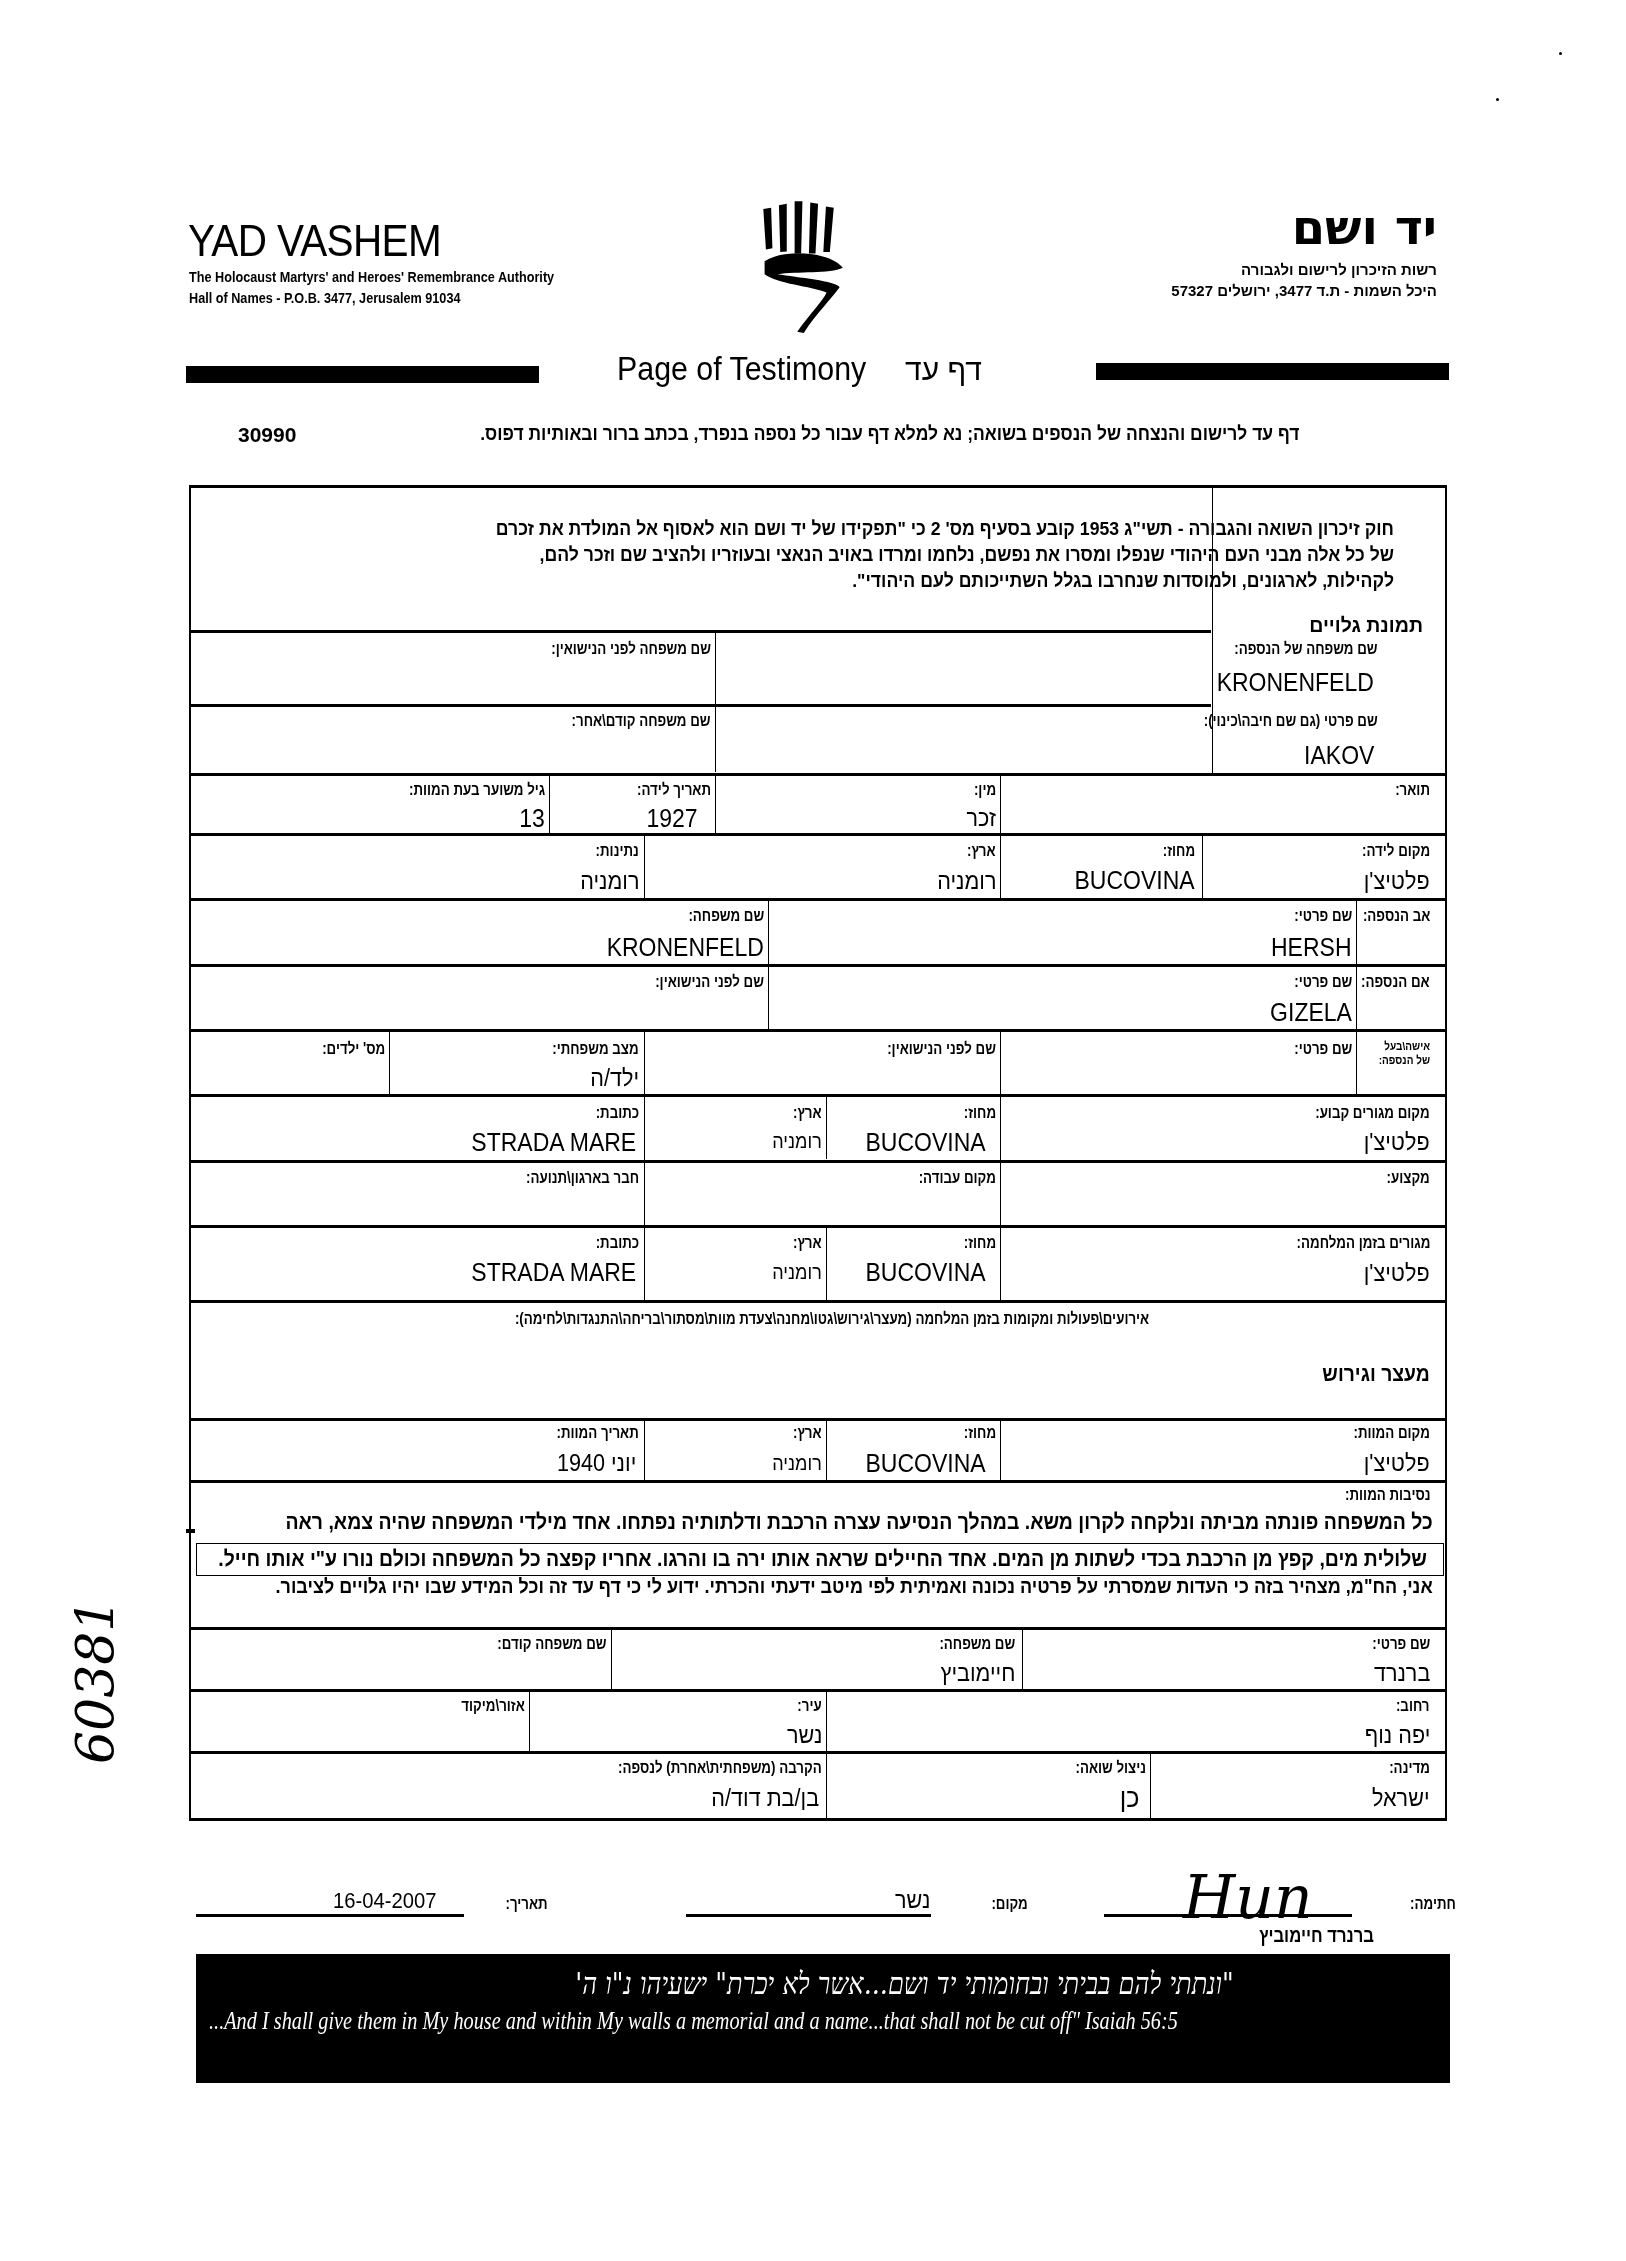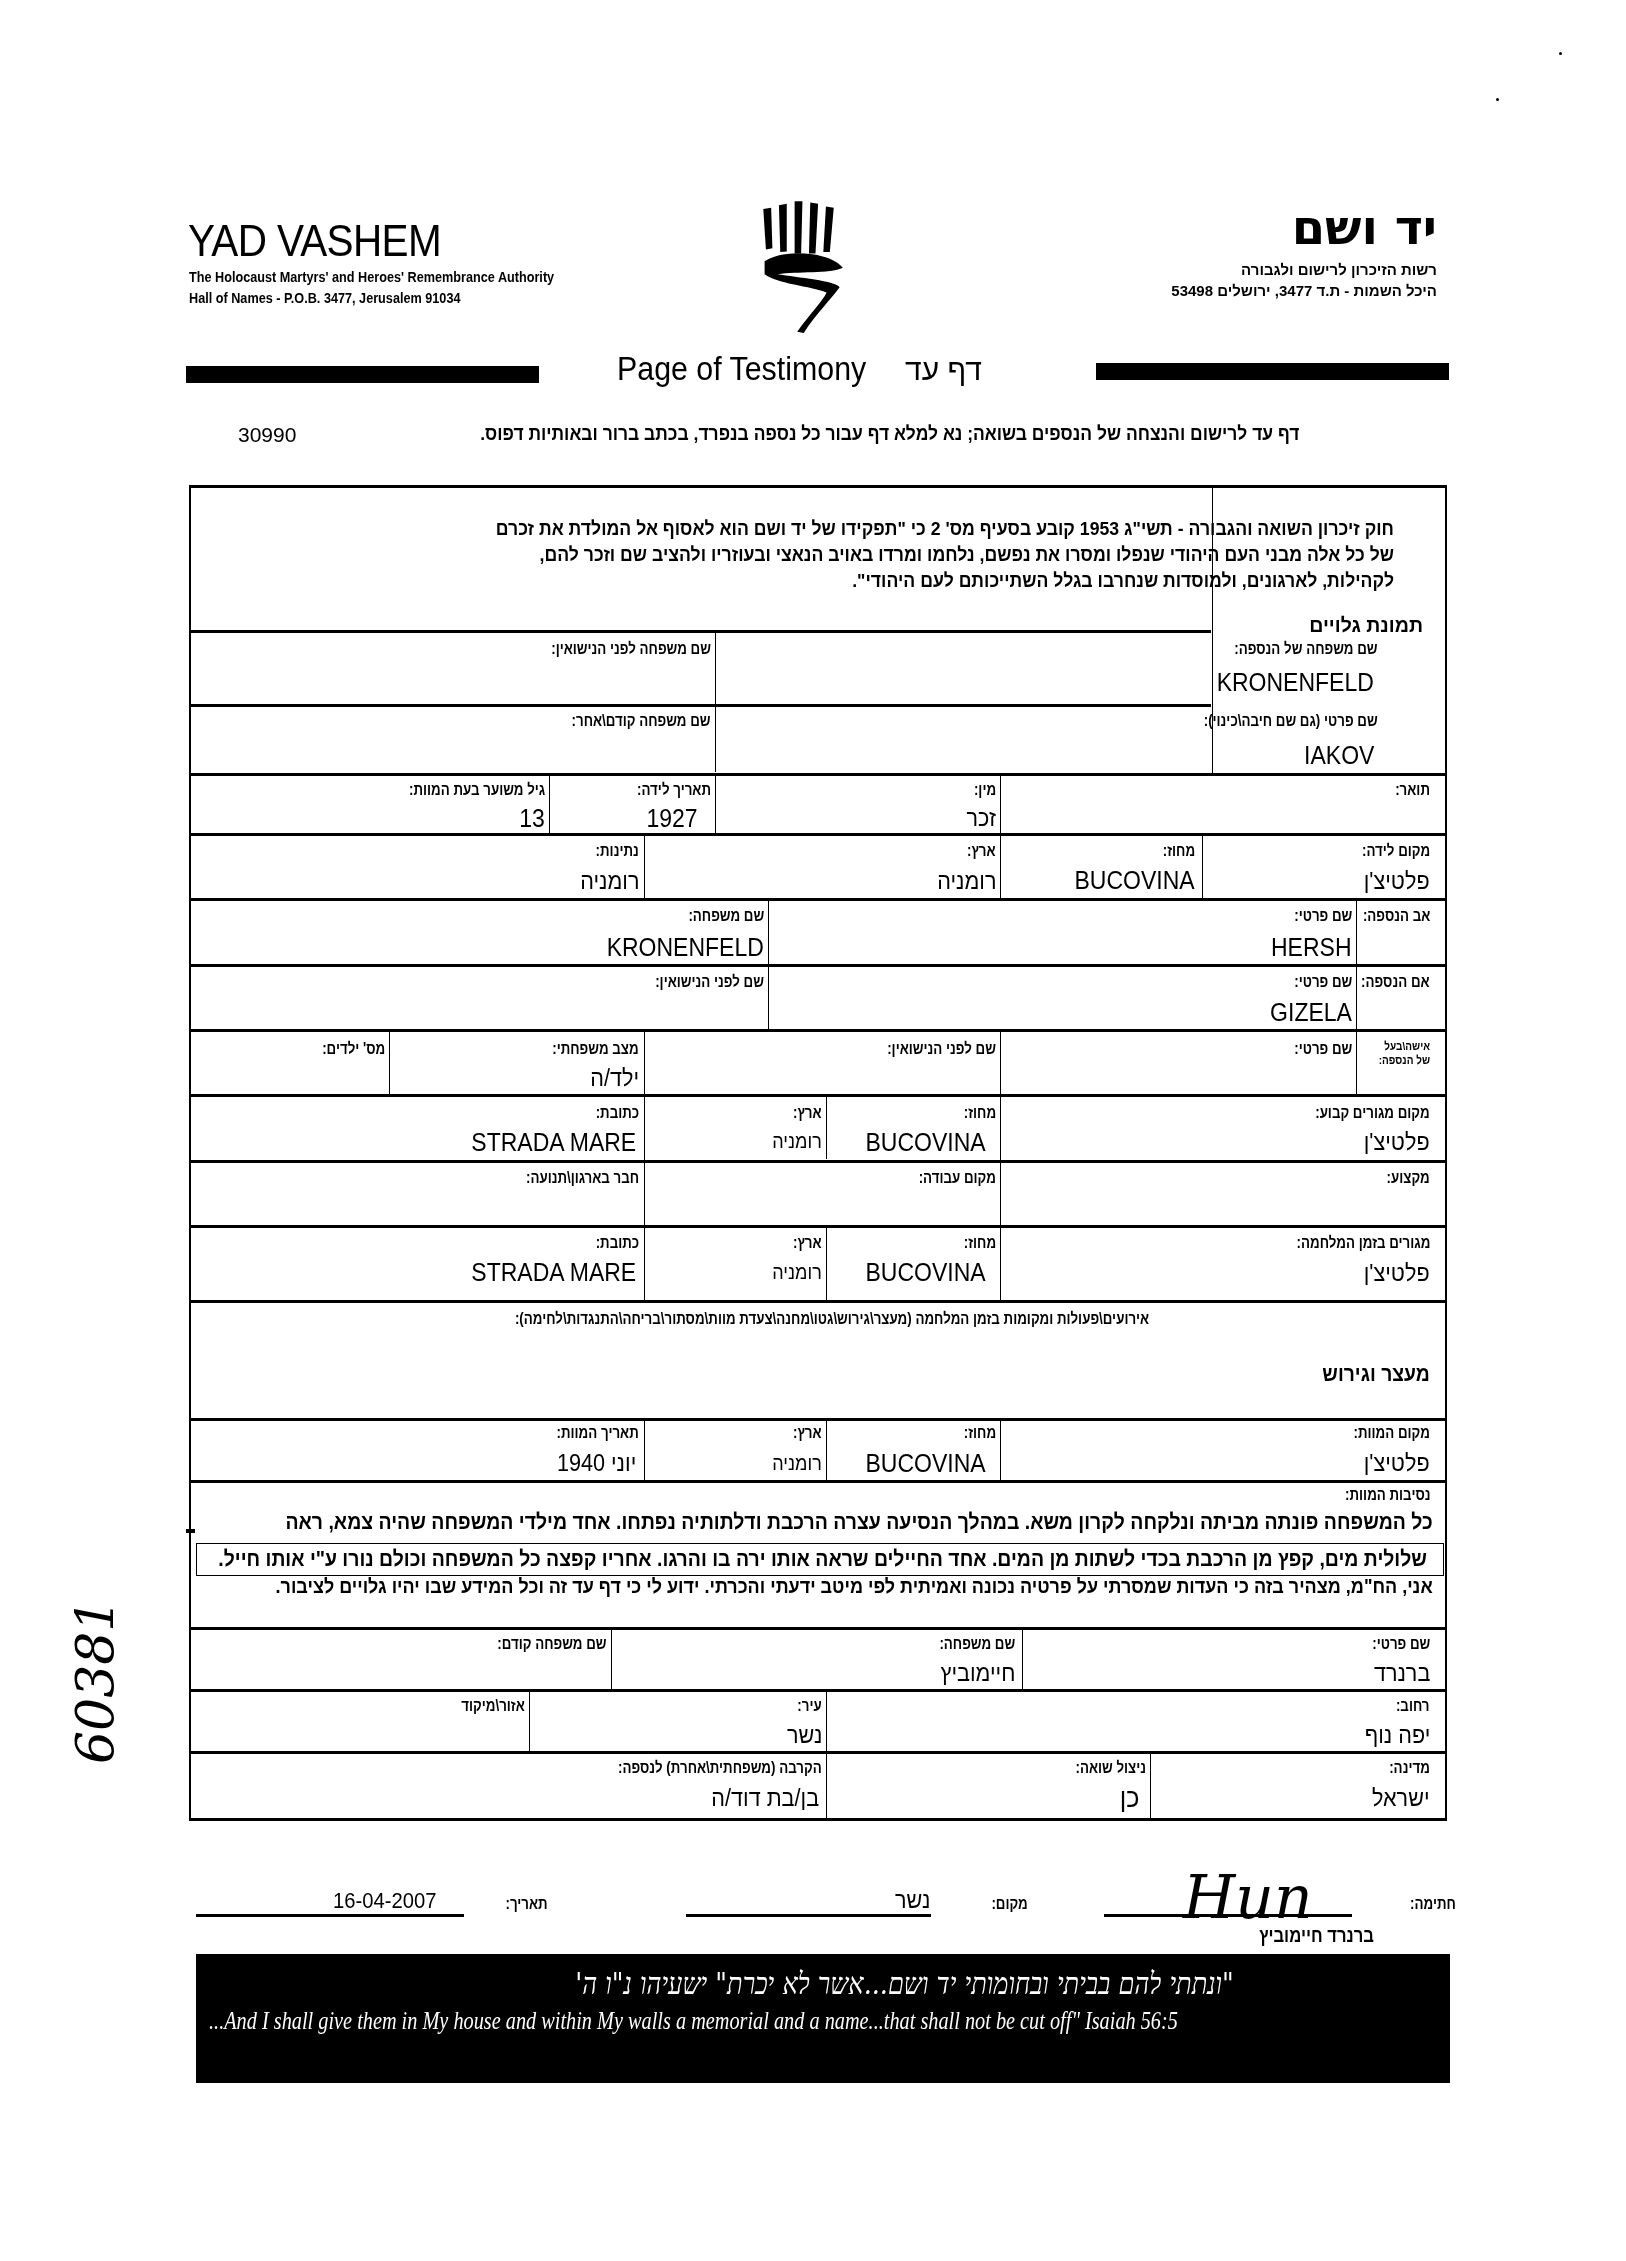--- a/index.html
+++ b/index.html
@@ -13,21 +13,21 @@
   .yv-sub { left: 189px; font-size: 14.4px; font-weight: bold; transform: scaleX(0.88); transform-origin: left; }
   .he-title { right: 189px; top: 199px; font-size: 48px; font-weight: bold; direction: rtl; font-family: "DejaVu Sans", sans-serif; }
   .he-sub { right: 189px; font-size: 15px; font-weight: bold; direction: rtl; }
 
   .logo { left: 758px; top: 196px; width: 98px; height: 137px; }
 
   .bar { background: #000; height: 17px; top: 366px; }
   .pot-title { left: 617px; top: 350px; font-size: 33px; transform: scaleX(0.92); transform-origin: left; }
   .pot-he { left: 905px; top: 353px; font-size: 30px; direction: rtl; }
 
-  .intro-num { left: 238px; top: 423px; font-size: 21px; font-weight: normal; }
+  .intro-num { left: 238px; top: 423px; font-size: 21px; font-weight: bold; }
   .intro-text { right: 327px; top: 423px; font-size: 19px; font-weight: bold; direction: rtl; transform: scaleX(0.92); transform-origin: right; }
 
   
   .form { left: 189px; top: 485px; width: 1258px; height: 1333px; border-left: 2px solid #000; border-right: 2px solid #000; }
   .hline { position: absolute; left: 189px; width: 1258px; height: 2.6px; background: #000; }
   .vline { position: absolute; width: 1.3px; background: #000; }
 
   .lbl { position: absolute; font-size: 15.7px; font-weight: bold; direction: rtl; white-space: nowrap; transform: scaleX(0.85); transform-origin: right; }
   .val { position: absolute; font-size: 23.5px; direction: rtl; white-space: nowrap; transform: scaleX(0.92); transform-origin: right; }
   .val-en { position: absolute; font-size: 25px; white-space: nowrap; transform: scaleX(0.92); transform-origin: right; }
@@ -59,21 +59,21 @@
   <polygon points="8,20 20,18 22,80 12,82" fill="#000"></polygon>
   <polygon points="32,14 44,12 44,85 34,86" fill="#000"></polygon>
   <polygon points="56,8 68,8 66,88 56,88" fill="#000"></polygon>
   <polygon points="80,10 92,12 88,88 78,88" fill="#000"></polygon>
   <polygon points="104,16 116,18 110,86 100,86" fill="#000"></polygon>
   <path d="M10,100 C40,80 110,85 130,110 C110,120 60,115 30,120 C60,125 120,130 125,140 C110,160 90,180 70,210 L60,208 C80,180 100,160 105,148 C80,138 30,135 10,120 Z" fill="#000"></path>
 </svg>
 
 <div class="abs he-title">יד ושם</div>
 <div class="abs he-sub" style="top:261px">רשות הזיכרון לרישום ולגבורה</div>
-<div class="abs he-sub" style="top:282px">היכל השמות - ת.ד 3477, ירושלים 53498</div>
+<div class="abs he-sub" style="top:282px">היכל השמות - ת.ד 3477, ירושלים 57327</div>
 
 <div class="abs bar" style="left:186px; width:353px;"></div>
 <div class="abs pot-title">Page of Testimony</div>
 <div class="abs pot-he">דף עד</div>
 <div class="abs bar" style="left:1096px; width:353px; top:363px;"></div>
 
 <div class="abs intro-num">30990</div>
 <div class="abs intro-text">דף עד לרישום והנצחה של הנספים בשואה; נא למלא דף עבור כל נספה בנפרד, בכתב ברור ובאותיות דפוס.</div>
 
 <div class="abs form"></div>

